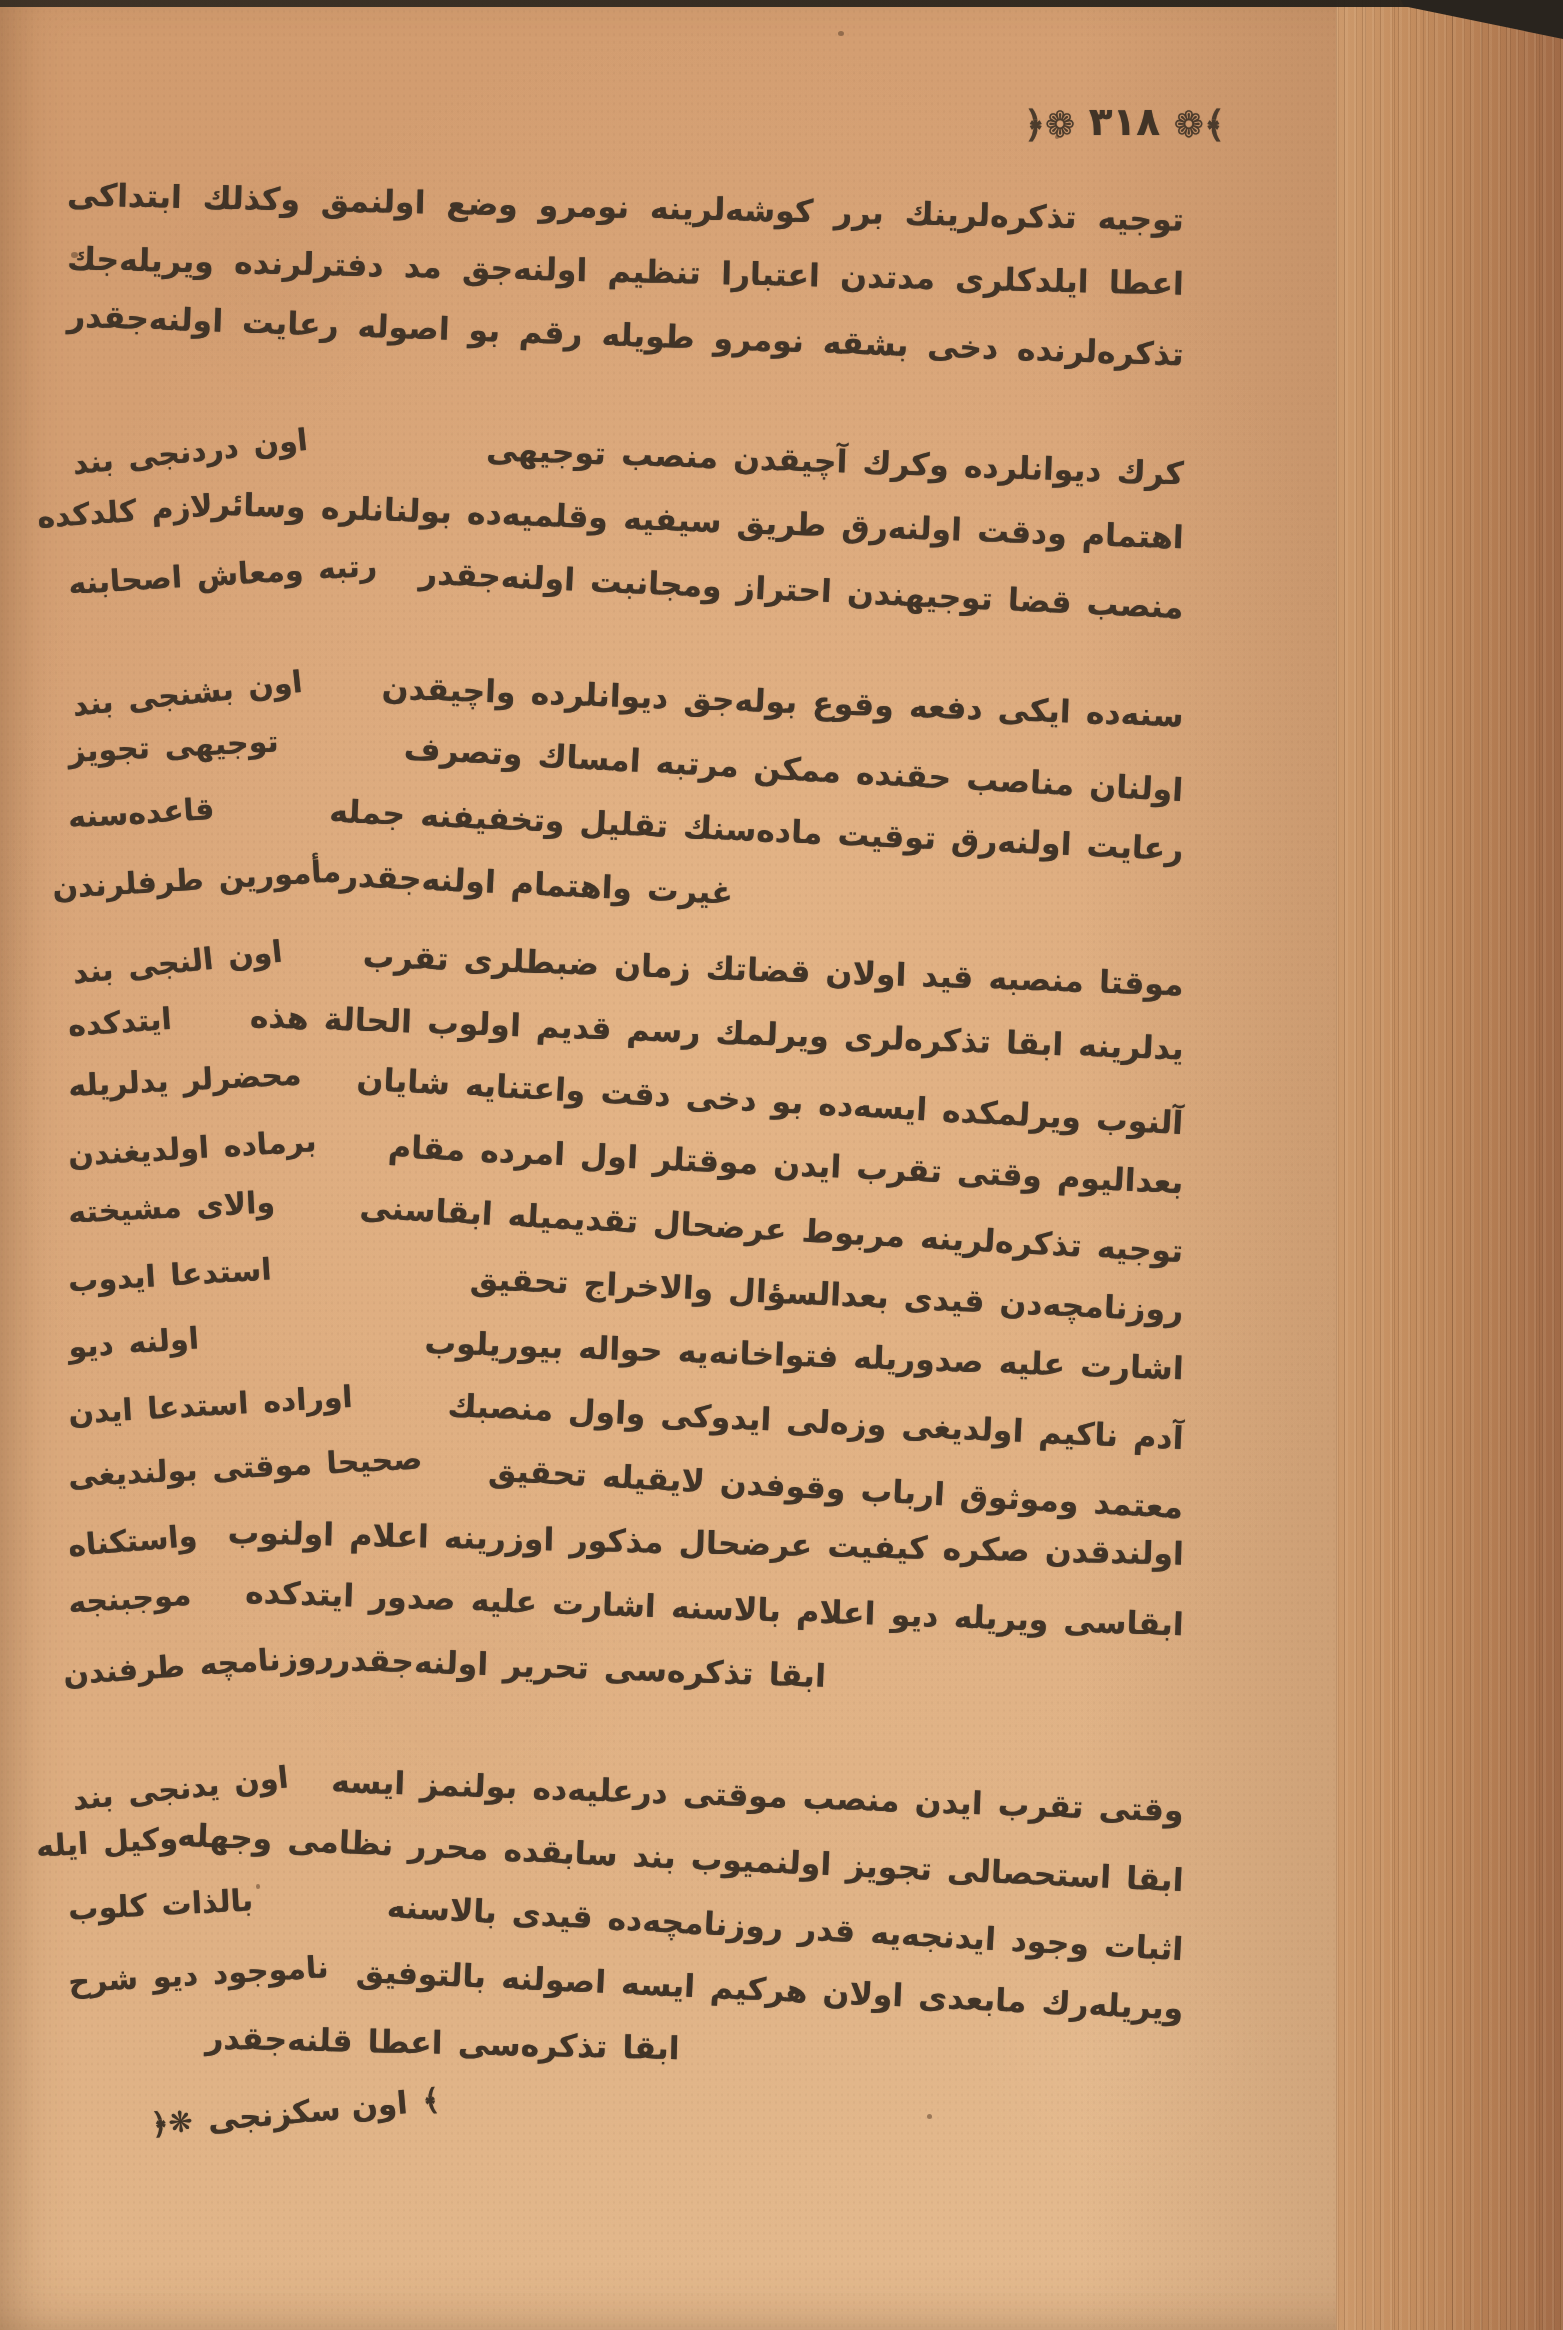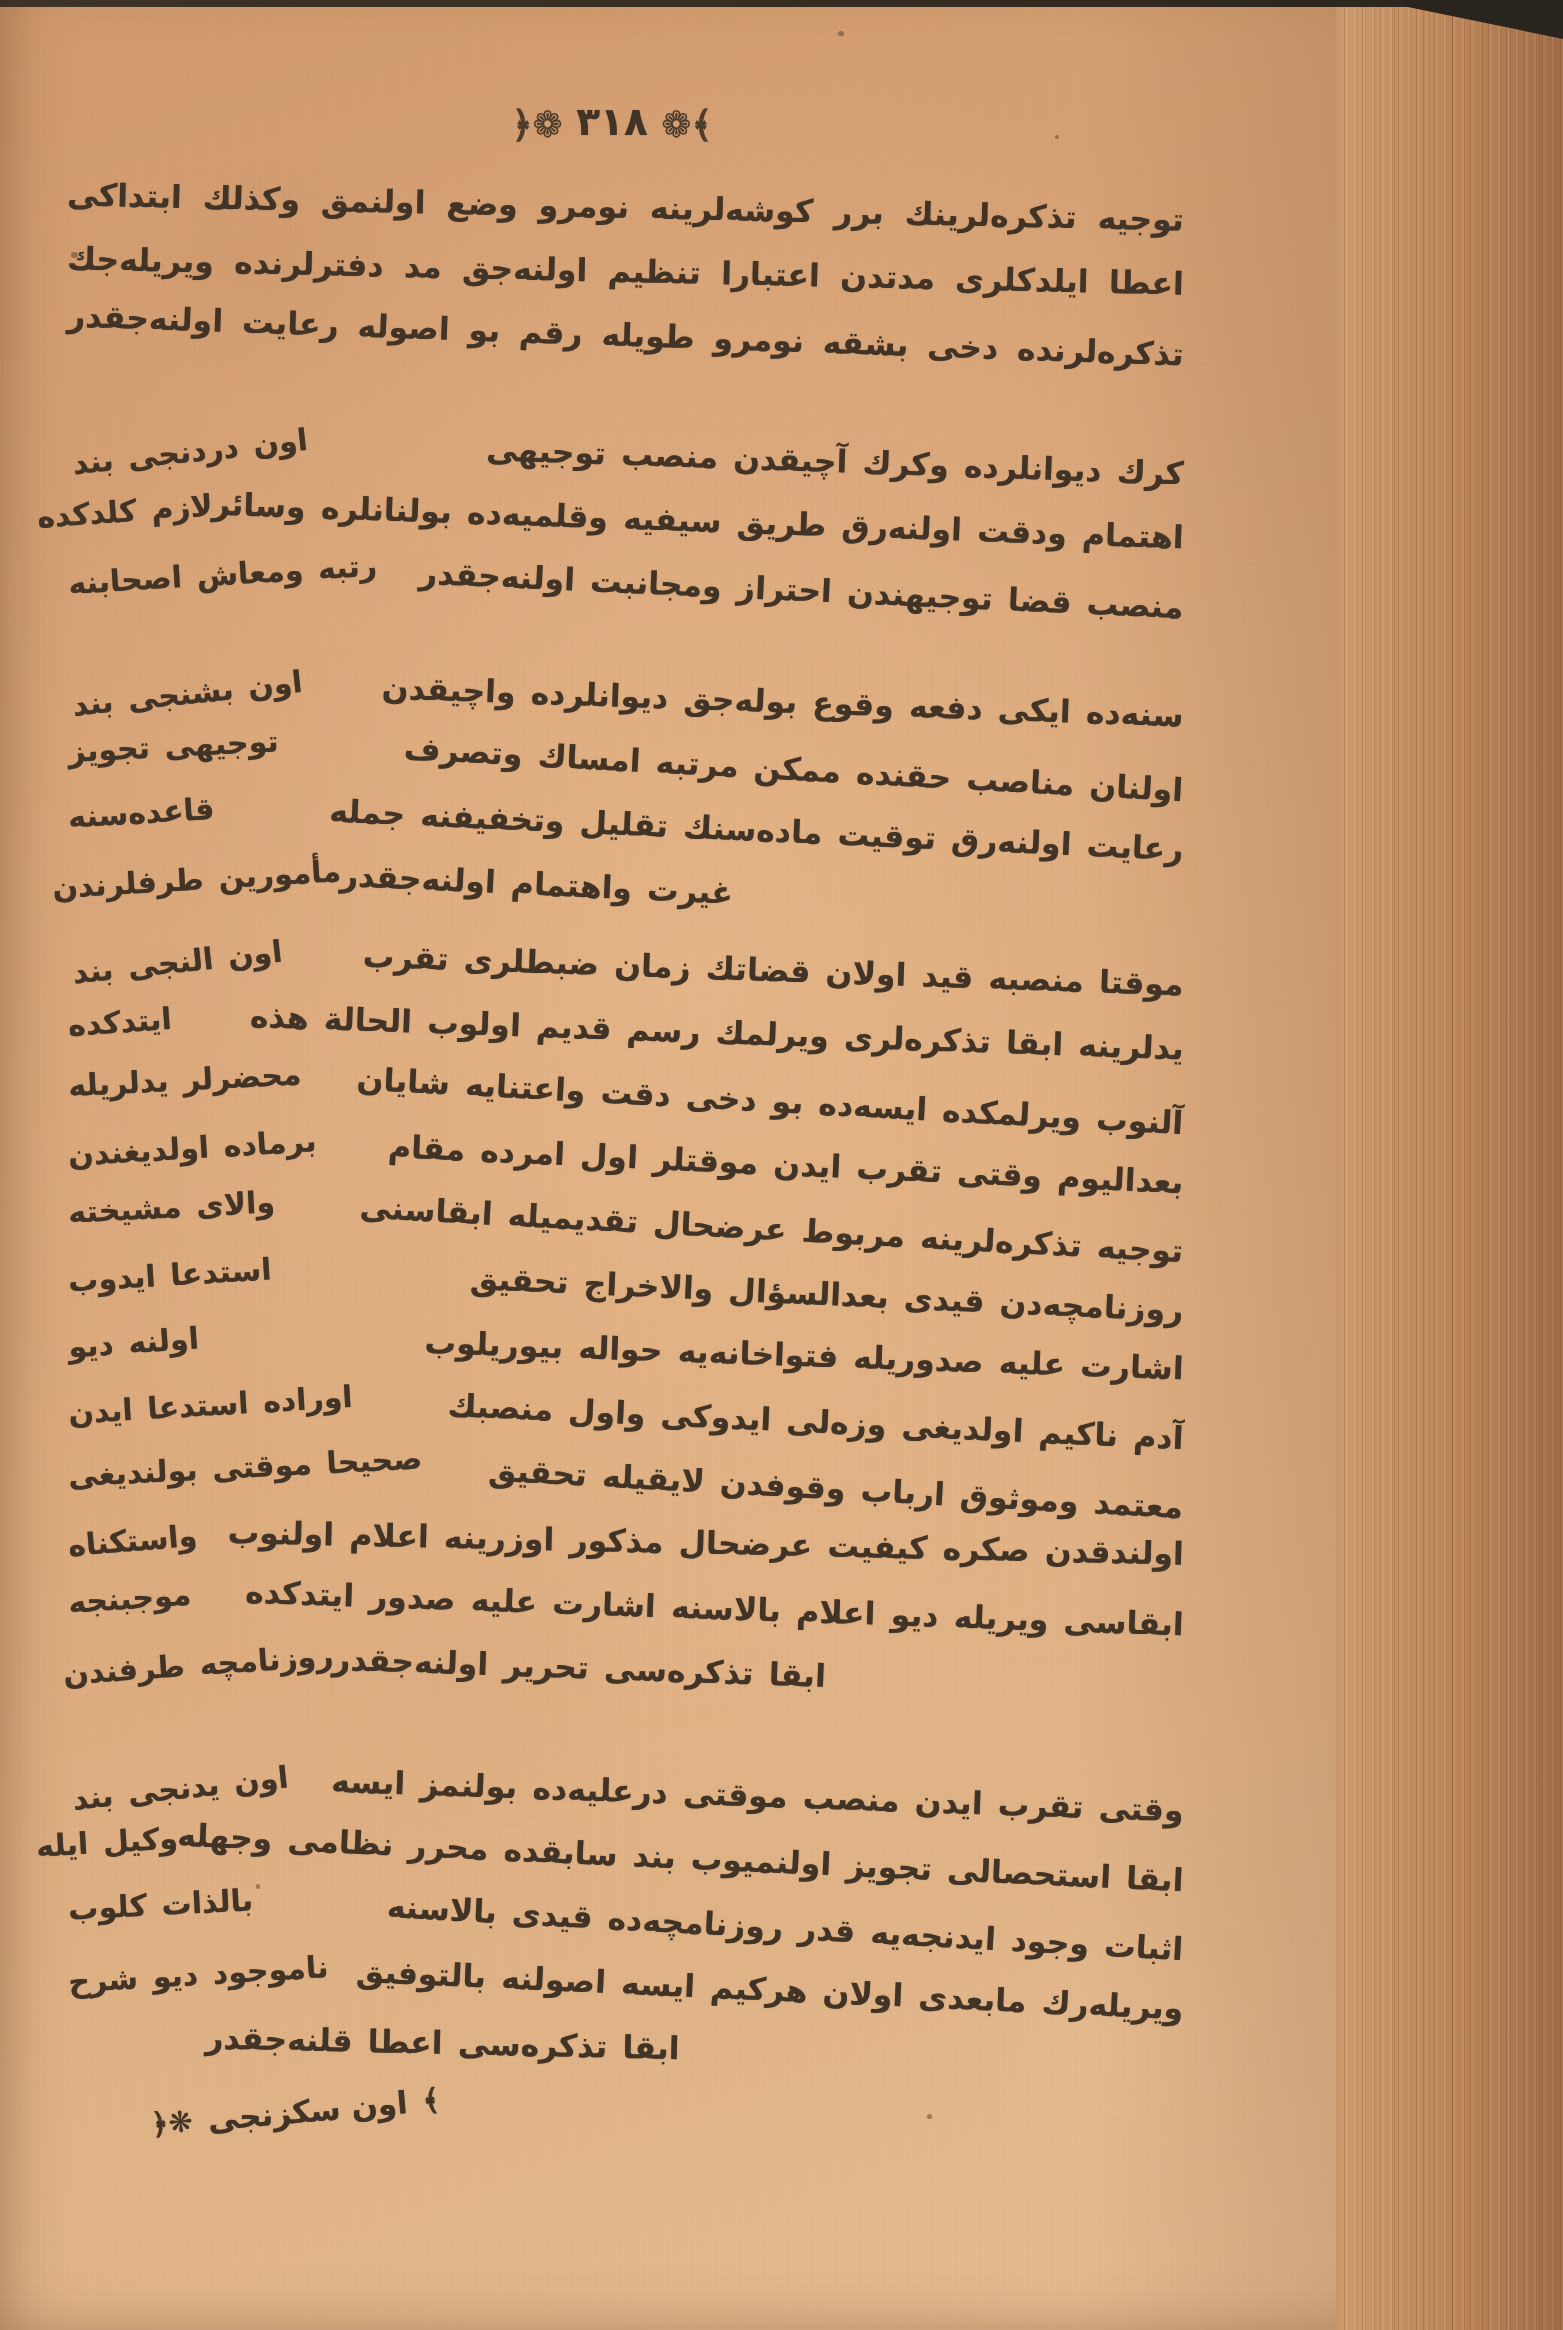--- a/index.html
+++ b/index.html
@@ -32,21 +32,21 @@
       repeating-linear-gradient(90deg, rgba(70,40,20,.16) 0 0.9px, rgba(0,0,0,0) 0.9px 29px),
       linear-gradient(to right,#cd9a6c 0%, #c28c5e 35%, #b37c52 70%, #a06a47 100%);}
   .top-shadow{position:absolute;top:0;left:0;width:1564px;height:6.8px;
     background:linear-gradient(to right, rgba(44,38,30,.88), rgba(38,33,26,.96));}
   .corner-shadow{position:absolute;top:0;right:0;width:162px;height:39px;background:#29241e;
     clip-path:polygon(0 0,100% 0,100% 100%,2% 16%);}
   .speck{position:absolute;border-radius:50%;background:#61462f;opacity:.55;pointer-events:none;}
 
   
   .ink{color:#413427;text-shadow:0 0 1px rgba(62,47,32,.55);}
-  .page-header{position:absolute;top:99px;left:0;width:1226px;text-align:center;
+  .page-header{position:absolute;top:99px;left:0;width:1226px;text-align:right;
     font-size:39px;font-weight:700;letter-spacing:3.4px;}
   .page-header .orn{font-size:36px;position:relative;top:1.7px;opacity:.92;}
 
   .para{position:absolute;left:68px;width:1117px;direction:rtl;font-weight:700;font-size:31.5px;word-spacing:4.3px;}
   .t-line{height:64px;display:flex;align-items:center;justify-content:space-between;direction:rtl;}
   .t-line .main{white-space:nowrap;}
   .t-line .fill{width:100%;text-align:justify;text-align-last:justify;}
   .heading,.intro{display:inline-block;white-space:nowrap;font-size:30px;}
   .heading{transform:rotate(-8deg) translate(3.4px,12.8px);}
   .intro{transform:rotate(-6deg) translateY(10.2px);}

